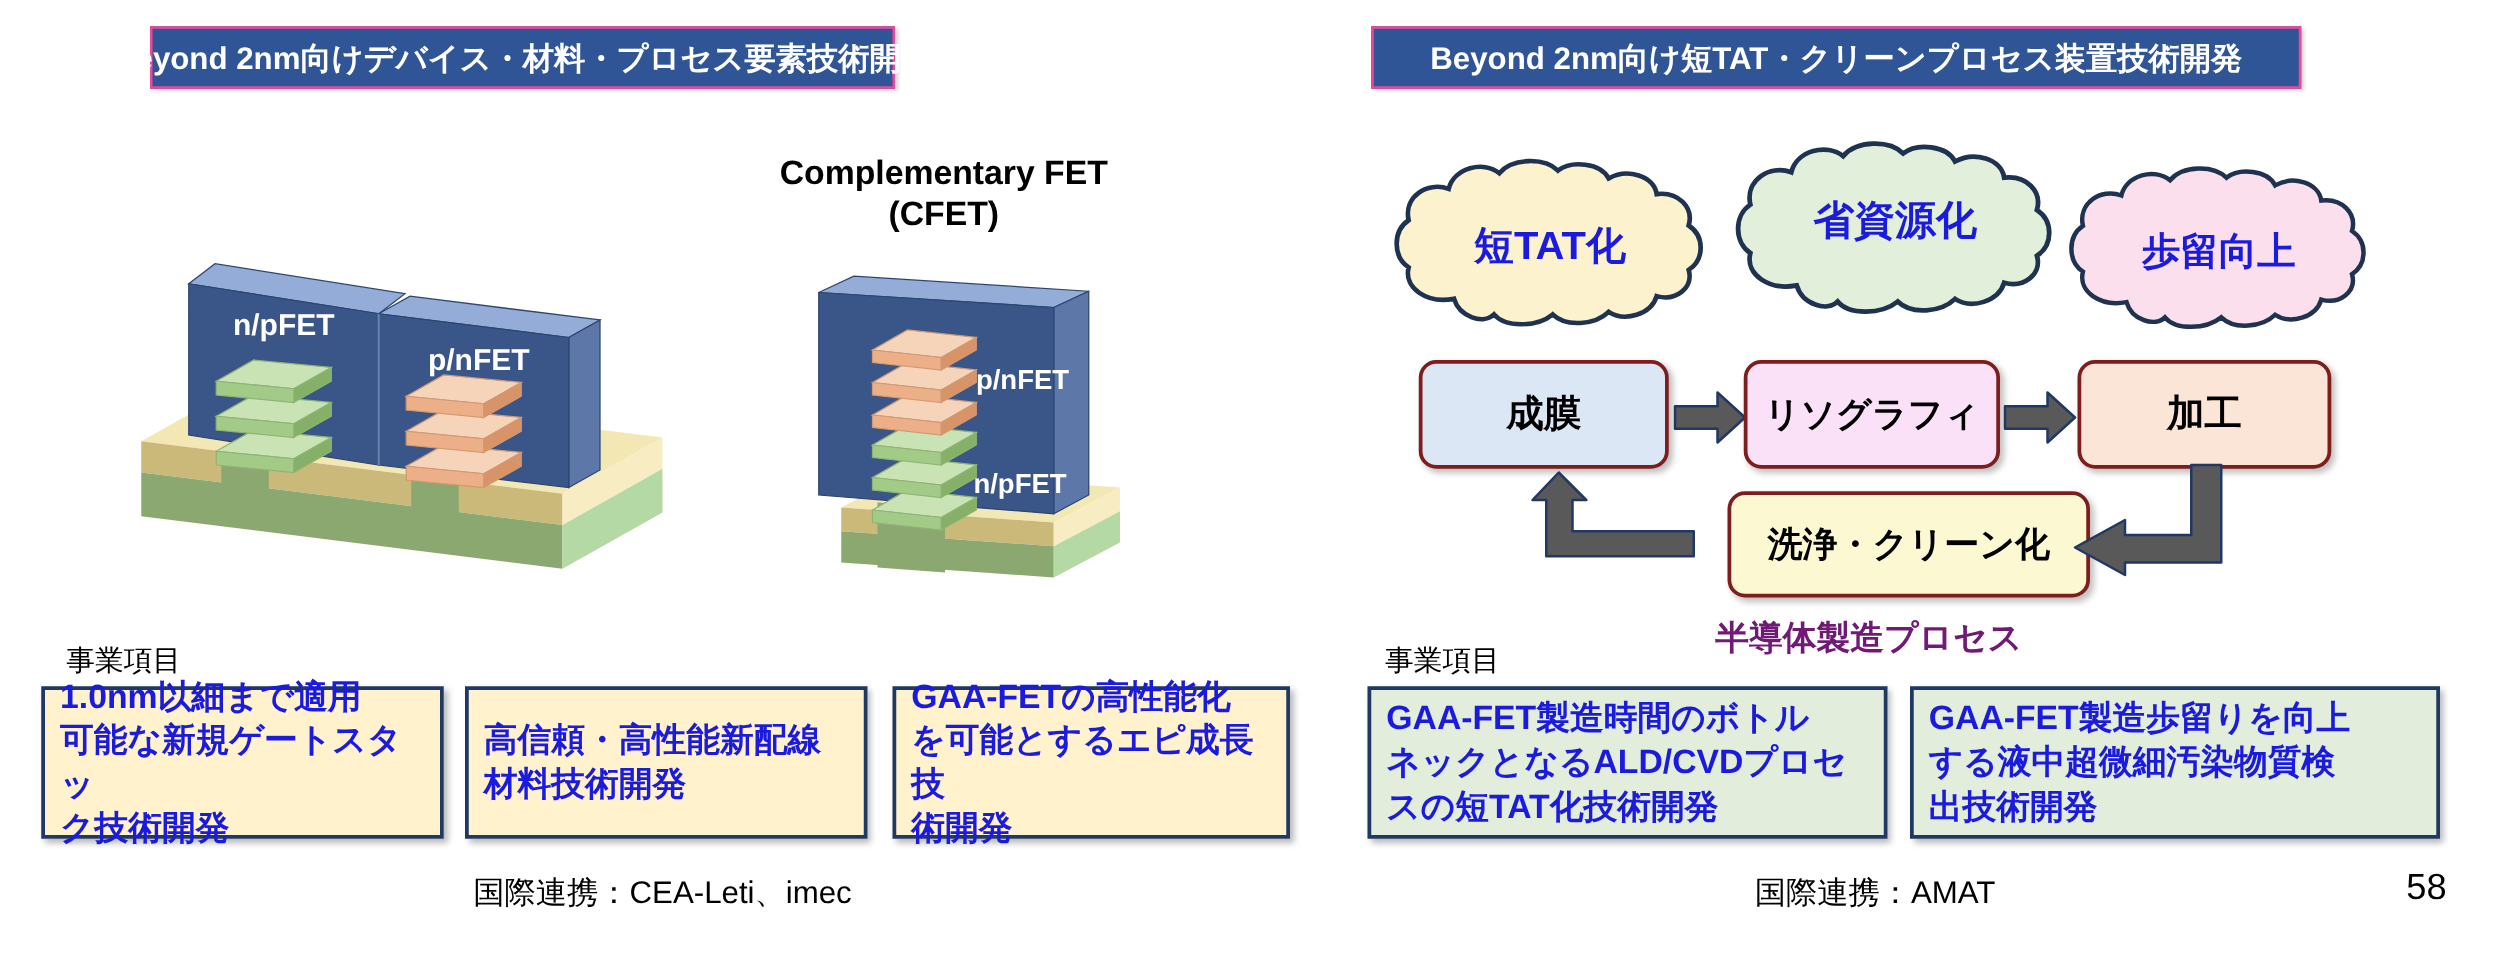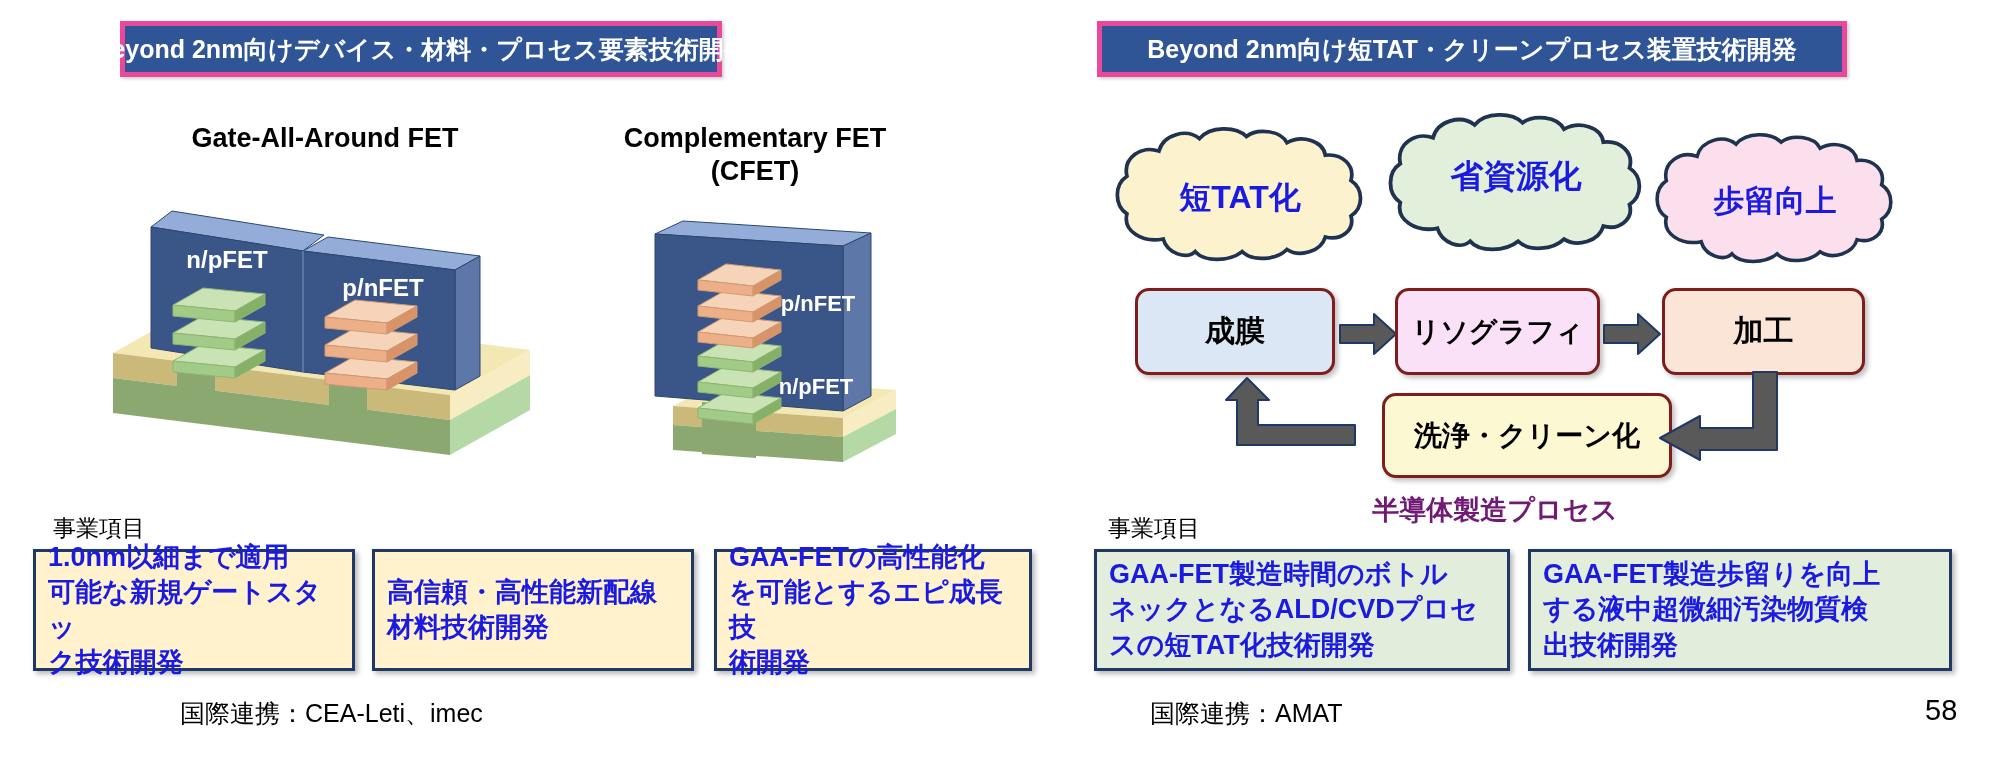--- a/index.html
+++ b/index.html
@@ -3,60 +3,59 @@
 <meta charset="utf-8">
 <style>
   html,body{margin:0;padding:0;}
   body{
     width:2000px;height:766px;position:relative;background:#ffffff;
     font-family:"Liberation Sans","DejaVu Sans",sans-serif;overflow:hidden;
   }
   .abs{position:absolute;}
   
   .panel-header{
-    background:#2F5597;border:5px solid #ec4899;color:#ffffff;
+    background:#2F5597;border:2px solid #ec4899;color:#ffffff;
     font-weight:bold;font-size:25px;display:flex;align-items:center;justify-content:center;
     white-space:nowrap;box-shadow:2px 2px 3px rgba(0,0,0,0.18);
   }
   
   .diagram-title{
     color:#000;font-weight:bold;font-size:27px;line-height:33px;text-align:center;
   }
   
   .section-label{font-size:23px;color:#000;}
   
   .item-box{
     border:3px solid #1F3864;display:flex;align-items:center;
     box-shadow:3px 3px 5px rgba(0,0,0,0.28);box-sizing:border-box;padding:6px 12px;
   }
   .item-box.yellow{background:#FFF2CC;}
   .item-box.green{background:#E3EDDB;}
   .item-text{
     color:#1B1BE0;font-weight:bold;font-size:27px;line-height:1.3;white-space:pre-line;
   }
   
-  .footer-text{font-size:25px;color:#000;text-align:left;}
+  .footer-text{font-size:25px;color:#000;text-align:center;}
   .page-number{font-size:29px;color:#000;}
   
   .flow-box{
     border:3px solid #7f1d1d;border-radius:14px;display:flex;align-items:center;justify-content:center;
     font-weight:bold;color:#000;box-shadow:3px 3px 5px rgba(0,0,0,0.25);box-sizing:border-box;
   }
   .flow-caption{font-size:27px;font-weight:bold;color:#701a75;text-align:center;}
   .cloud-text{fill:#1B1BE0;font-weight:bold;font-size:30px;font-family:"Liberation Sans","DejaVu Sans",sans-serif;}
   .fet-label{fill:#ffffff;font-weight:bold;font-family:"Liberation Sans","DejaVu Sans",sans-serif;}
   svg{display:block;}
 </style>
 </head>
 <body>
 
 <div class="abs panel-header" style="left:120px;top:21px;width:592px;height:46px;">Beyond 2nm向けデバイス・材料・プロセス要素技術開発</div>
 
 <div class="abs diagram-title" style="left:150px;top:122px;width:350px;">
-  <div>Gate-All-Around FET</div>
 </div>
 
 <div class="abs diagram-title" style="left:570px;top:122px;width:370px;">
   <div>Complementary FET</div>
   <div>(CFET)</div>
 </div>
 
 <div class="abs" style="left:55px;top:165px;width:480px;height:300px;">
 <svg width="480" height="300" viewBox="0 0 480 300">
 

